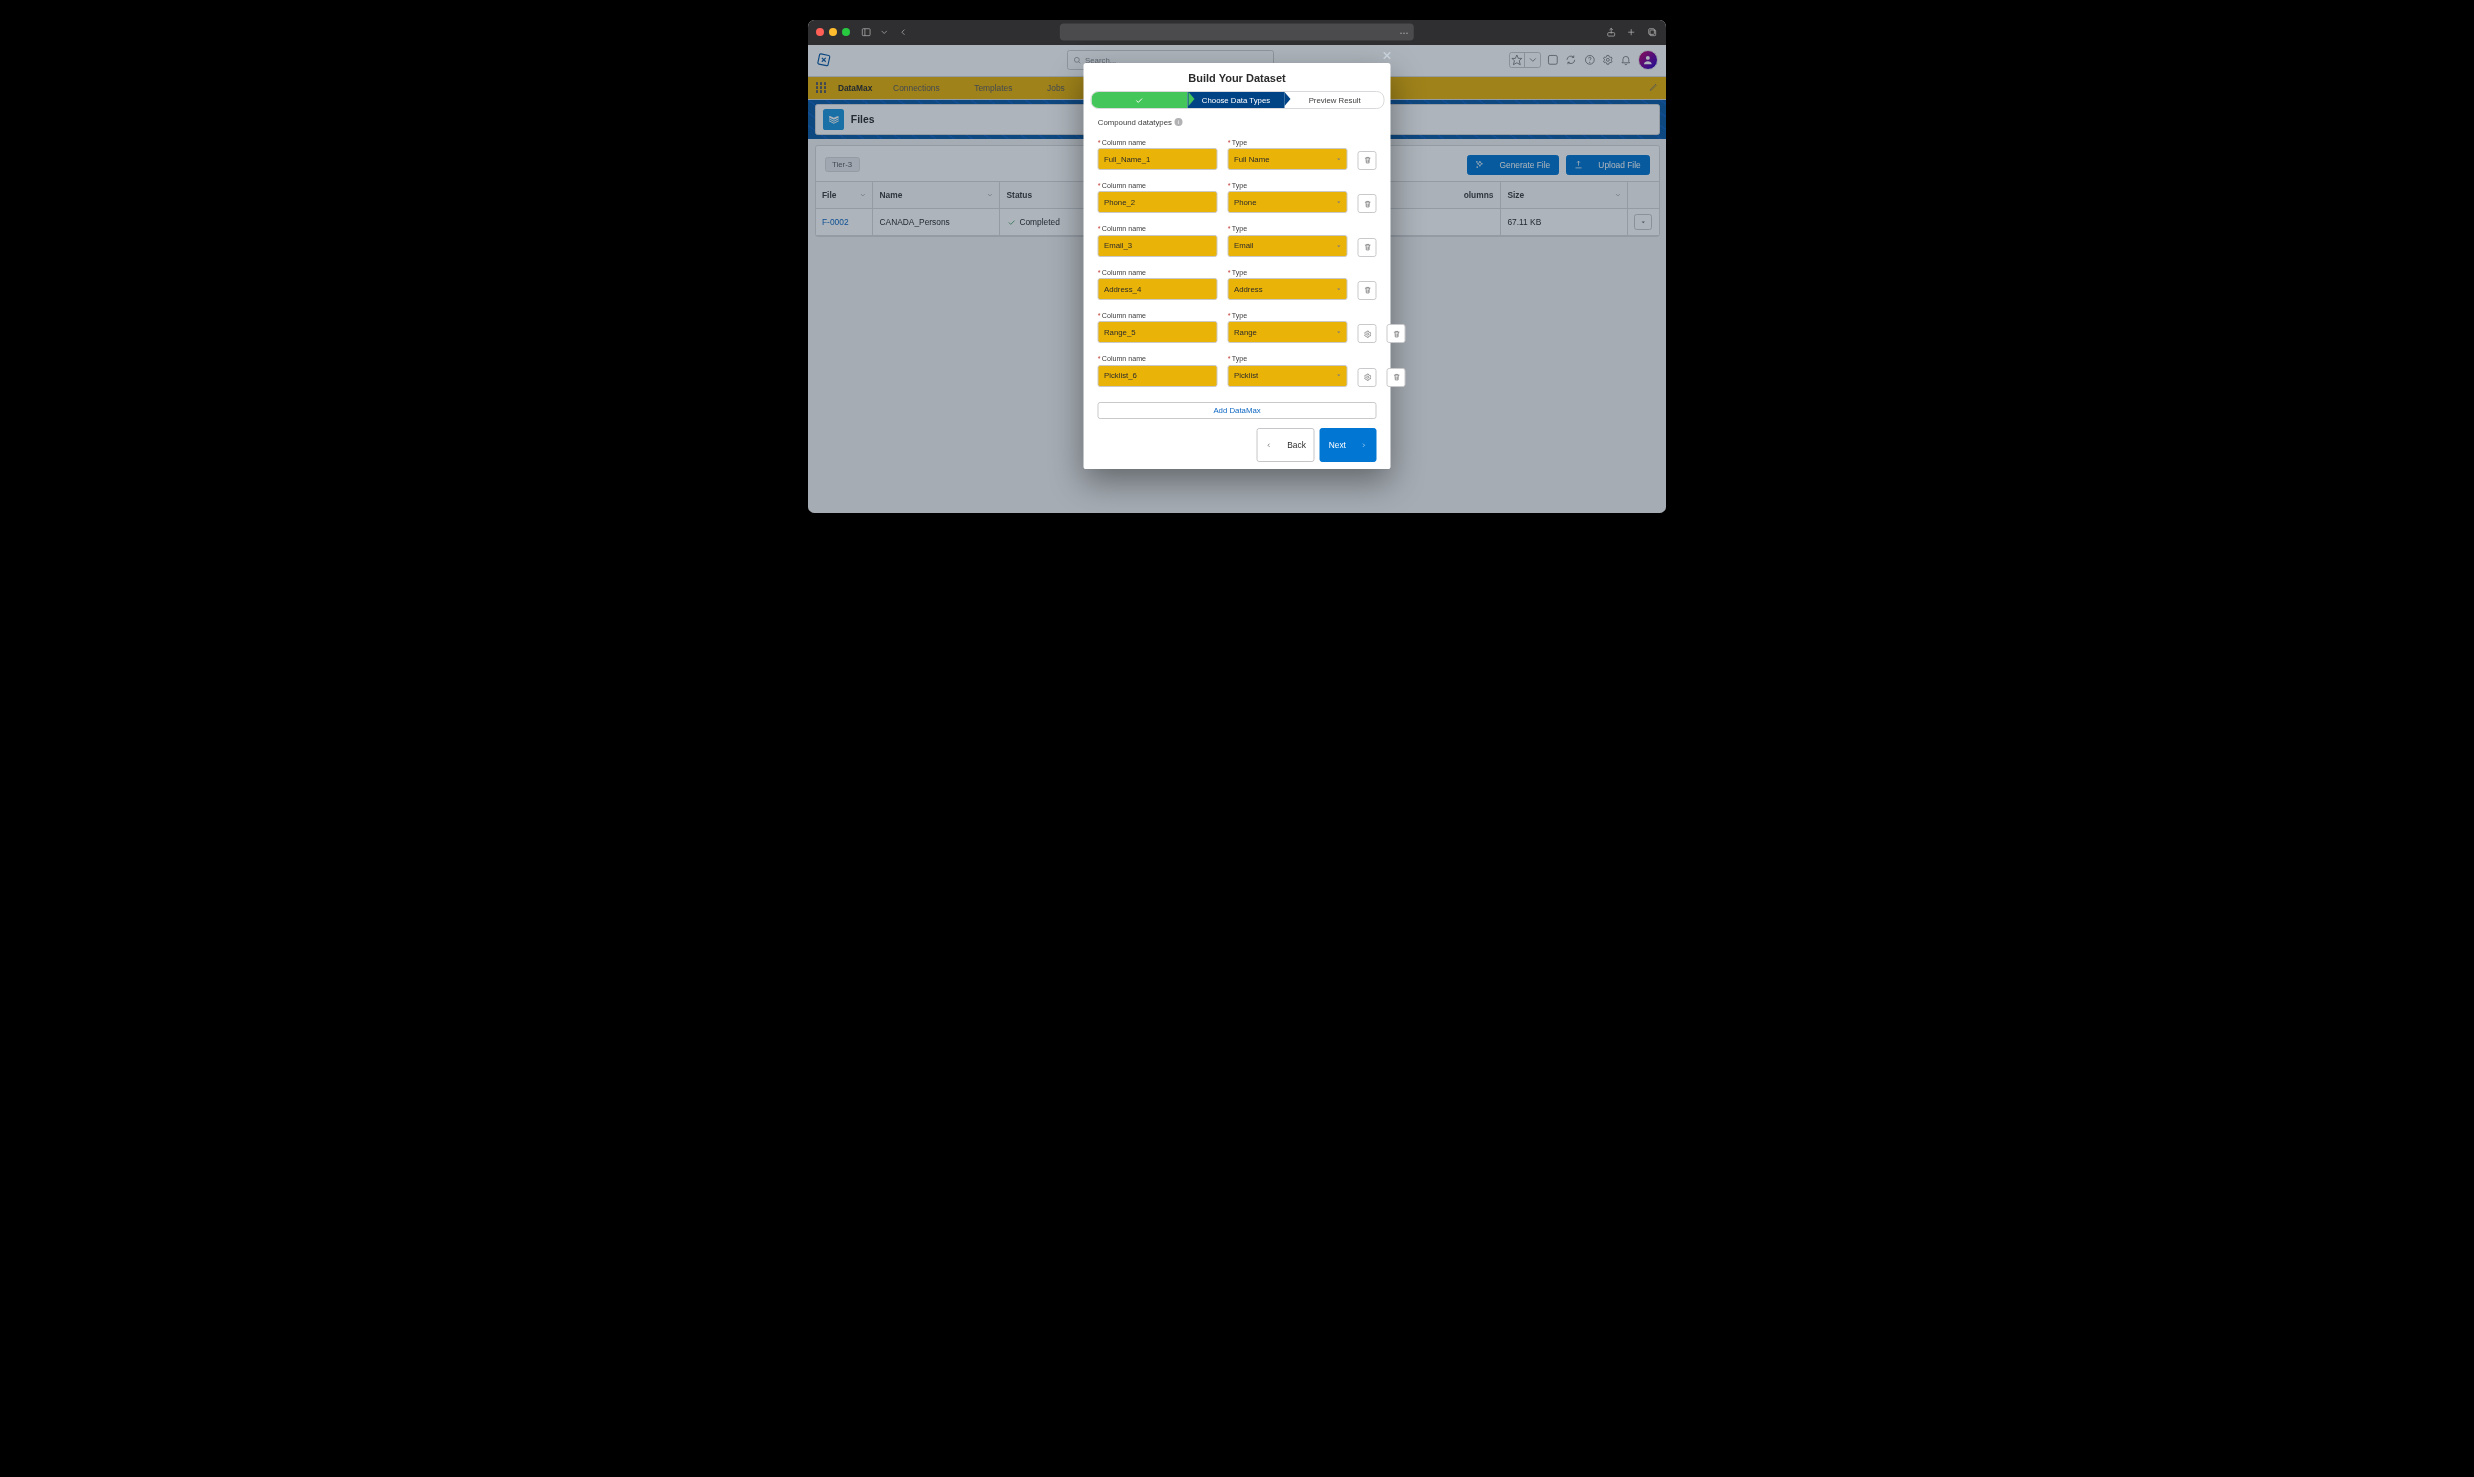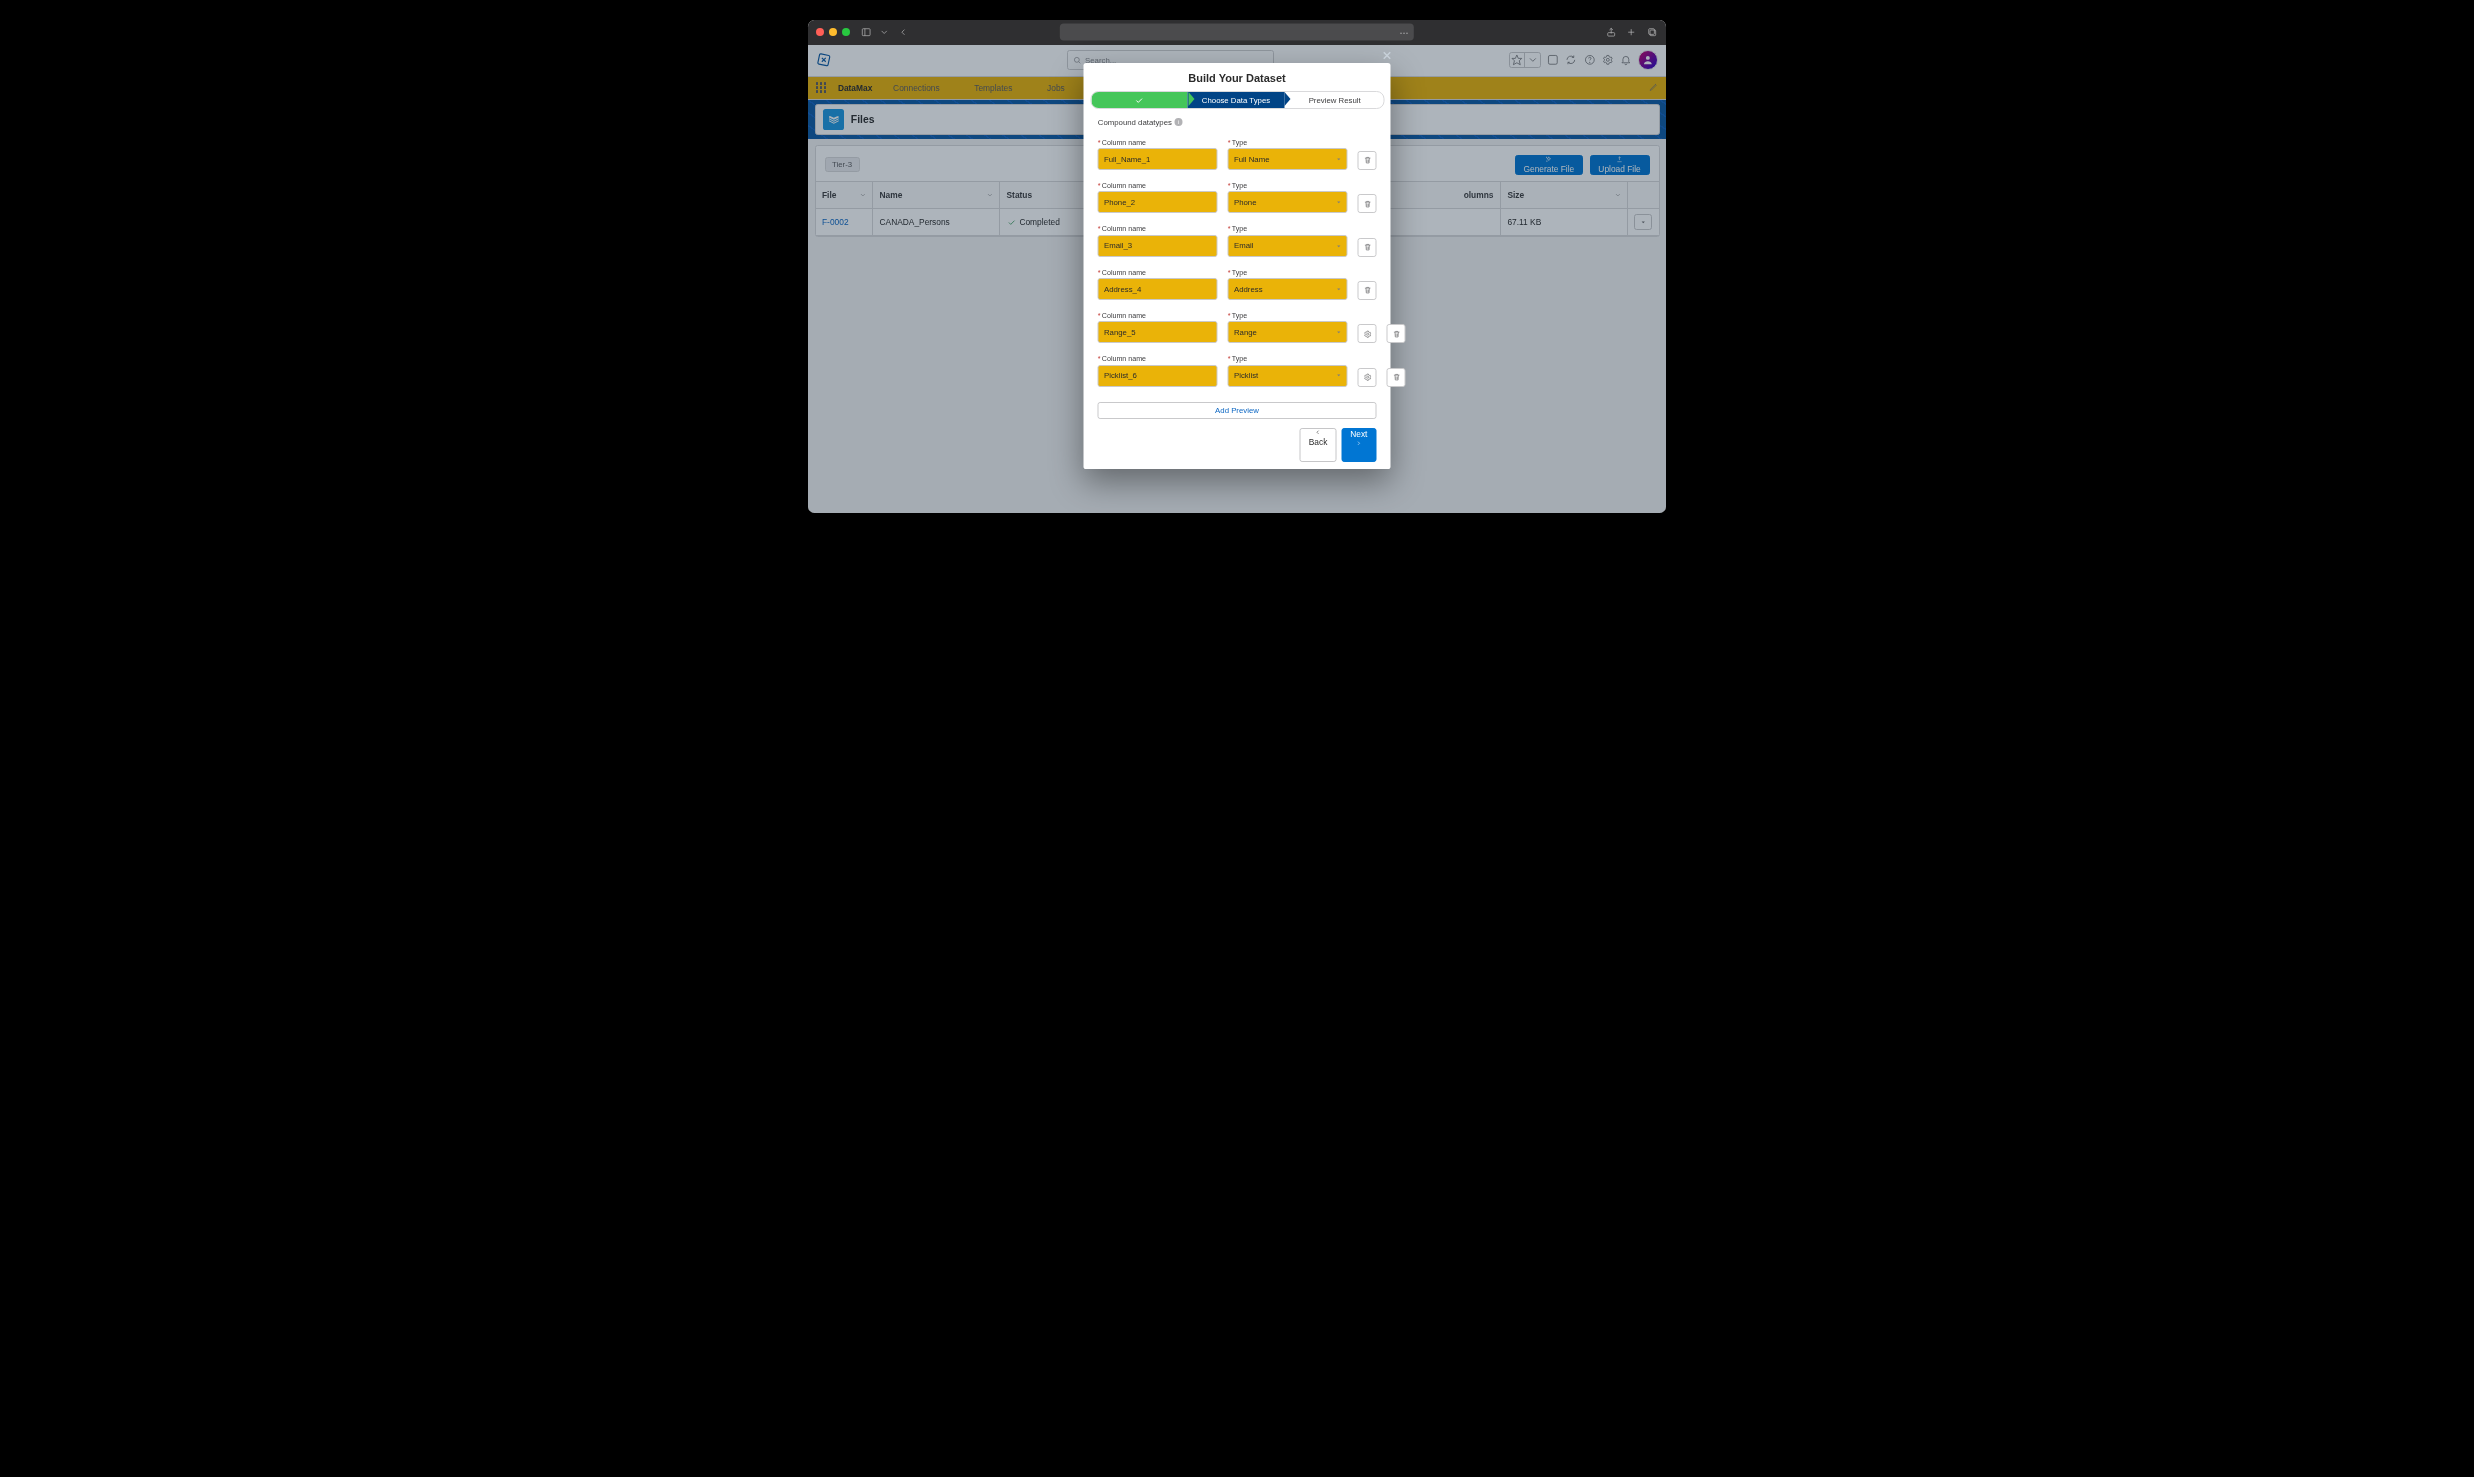--- a/index.html
+++ b/index.html
@@ -71,21 +71,21 @@
   .ph-icon{width:21px;height:21px;border-radius:2.6px;background:var(--blue-brand);display:flex;align-items:center;justify-content:center;margin-right:6.5px;}
   .ph-icon svg{width:11.7px;height:11.7px;fill:#fff;}
   .ph-title{font-weight:700;font-size:10.4px;}
 
   
   .content{padding:6.5px;}
   .card{background:#fff;border:0.6px solid #d9d9db;border-radius:2.6px;}
   .card-top{display:flex;align-items:center;justify-content:space-between;padding:9px 9px 6.5px 9px;}
   .chip{background:#ececee;border:0.6px solid #d9d9db;border-radius:2.6px;padding:1.9px 6.5px;font-size:7.8px;color:#5b5b5e;}
   .card-actions{display:flex;gap:6.5px;}
-  .btn{height:19.5px;border-radius:2.6px;border:0.6px solid var(--btn-border);background:#fff;color:#2b2b2b;display:inline-flex;align-items:center;padding:0 7.8px;font-size:8.4px;gap:1px;flex-direction:column;}
+  .btn{height:19.5px;border-radius:2.6px;border:0.6px solid var(--btn-border);background:#fff;color:#2b2b2b;display:inline-flex;align-items:center;padding:0 7.8px;font-size:8.4px;gap:15px;}
   .btn.blue{background:#0176d3;border-color:#0176d3;color:#fff;}
   .btn svg{width:9px;height:9px;stroke:currentColor;fill:none;stroke-width:2;}
 
   table{width:100%;border-collapse:collapse;font-size:8.4px;}
   thead th{background:#fafafa;border-top:0.6px solid var(--table-border);border-bottom:0.6px solid var(--table-border);text-align:left;font-weight:600;color:#3c3c3e;padding:3.9px 6.5px;height:18px;position:relative;}
   thead th+th{border-left:0.6px solid var(--table-border);}
   thead th .sort{position:absolute;right:5.2px;top:50%;transform:translateY(-50%);width:7.8px;height:7.8px;}
   tbody td{border-bottom:0.6px solid var(--table-border);padding:5.2px 6.5px;margin-left:16px;}
   tbody td+td{border-left:0.6px solid var(--table-border);}
   .link{color:var(--blue-link);}
@@ -558,21 +558,21 @@
                   <path d="M7 6l1 14h8l1-14"></path>
                   <line x1="10" y1="10" x2="10" y2="18"></line>
                   <line x1="14" y1="10" x2="14" y2="18"></line>
                 </svg>
               </div>
             </div>
           </div>
       </div>
 
       <div class="add-col">
-        <button class="add-btn">Add Preview</button>
+        <button class="add-btn">Add DataMax</button>
       </div>
 
       <div class="modal-footer">
         <button class="btn">
           <svg viewBox="0 0 24 24">
               <polyline points="15 18 9 12 15 6"></polyline>
             </svg>
           <span>Back</span>
         </button>
         <button class="btn blue">

